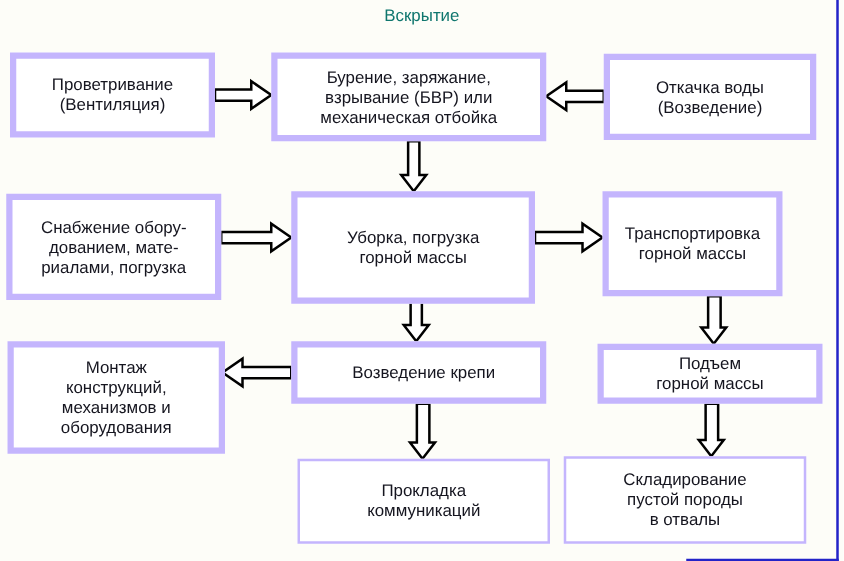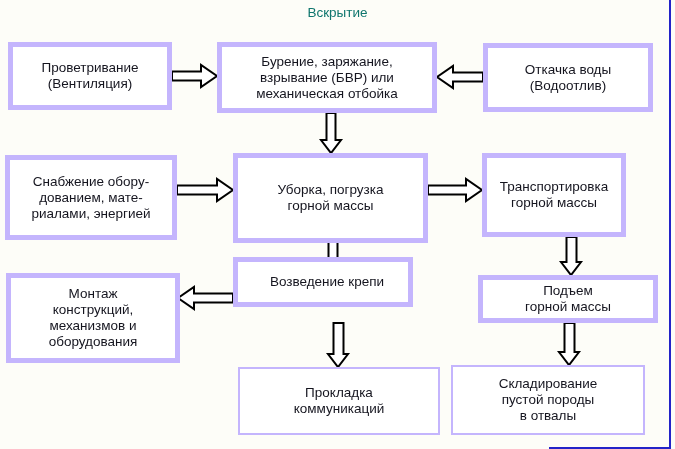--- a/index.html
+++ b/index.html
@@ -60,21 +60,21 @@
   #edge-bottom { right: 4px; bottom: 0; width: 122px; height: 2px; }
 
   
   #box-ventilation   { left: 8px;   top: 42px;  width: 164px; height: 68px; }
   #box-drilling      { left: 217px; top: 42px;  width: 220px; height: 71px; }
   #box-water-pumping { left: 483px; top: 43px;  width: 170px; height: 69px; }
   #box-supply        { left: 5px;   top: 155px; width: 172px; height: 85px; }
   #box-mucking       { left: 233px; top: 153px; width: 195px; height: 90px; }
   #box-transport     { left: 482px; top: 153px; width: 144px; height: 84px; }
   #box-installation  { left: 6px;   top: 273px; width: 174px; height: 90px; }
-  #box-support       { left: 233px; top: 257px; width: 180px; height: 50px; padding-left: 12px; }
+  #box-support       { left: 233px; top: 273px; width: 204px; height: 50px; padding-left: 12px; }
   #box-hoisting      { left: 478px; top: 275px; width: 180px; height: 48px; }
   #box-utilities     { left: 238px; top: 367px; width: 202px; height: 68px; }
   #box-dumping       { left: 451px; top: 365px; width: 194px; height: 70px; }
 </style>
 </head>
 <body>
 
 <div id="stage">
 
   <div id="title">Вскрытие</div>
@@ -91,24 +91,24 @@
     <polygon points="566.5,237 566.5,262 561,262 571,275 581,262 576.5,262 576.5,237"></polygon>
     <polygon points="564.5,323 564.5,352 559,352 569,365 579,352 574.5,352 574.5,323"></polygon>
   </svg>
 
   <div class="box" id="box-ventilation">Проветривание
 (Вентиляция)</div>
   <div class="box" id="box-drilling">Бурение, заряжание,
 взрывание (БВР) или
 механическая отбойка</div>
   <div class="box" id="box-water-pumping">Откачка воды
-(Водоотлив)</div>
+(Возведение)</div>
   <div class="box" id="box-supply">Снабжение обору-
 дованием, мате-
-риалами, энергией</div>
+риалами, погрузка</div>
   <div class="box" id="box-mucking">Уборка, погрузка
 горной массы</div>
   <div class="box" id="box-transport">Транспортировка
 горной массы</div>
   <div class="box" id="box-installation">Монтаж
 конструкций,
 механизмов и
 оборудования</div>
   <div class="box" id="box-support">Возведение крепи</div>
   <div class="box" id="box-hoisting">Подъем

